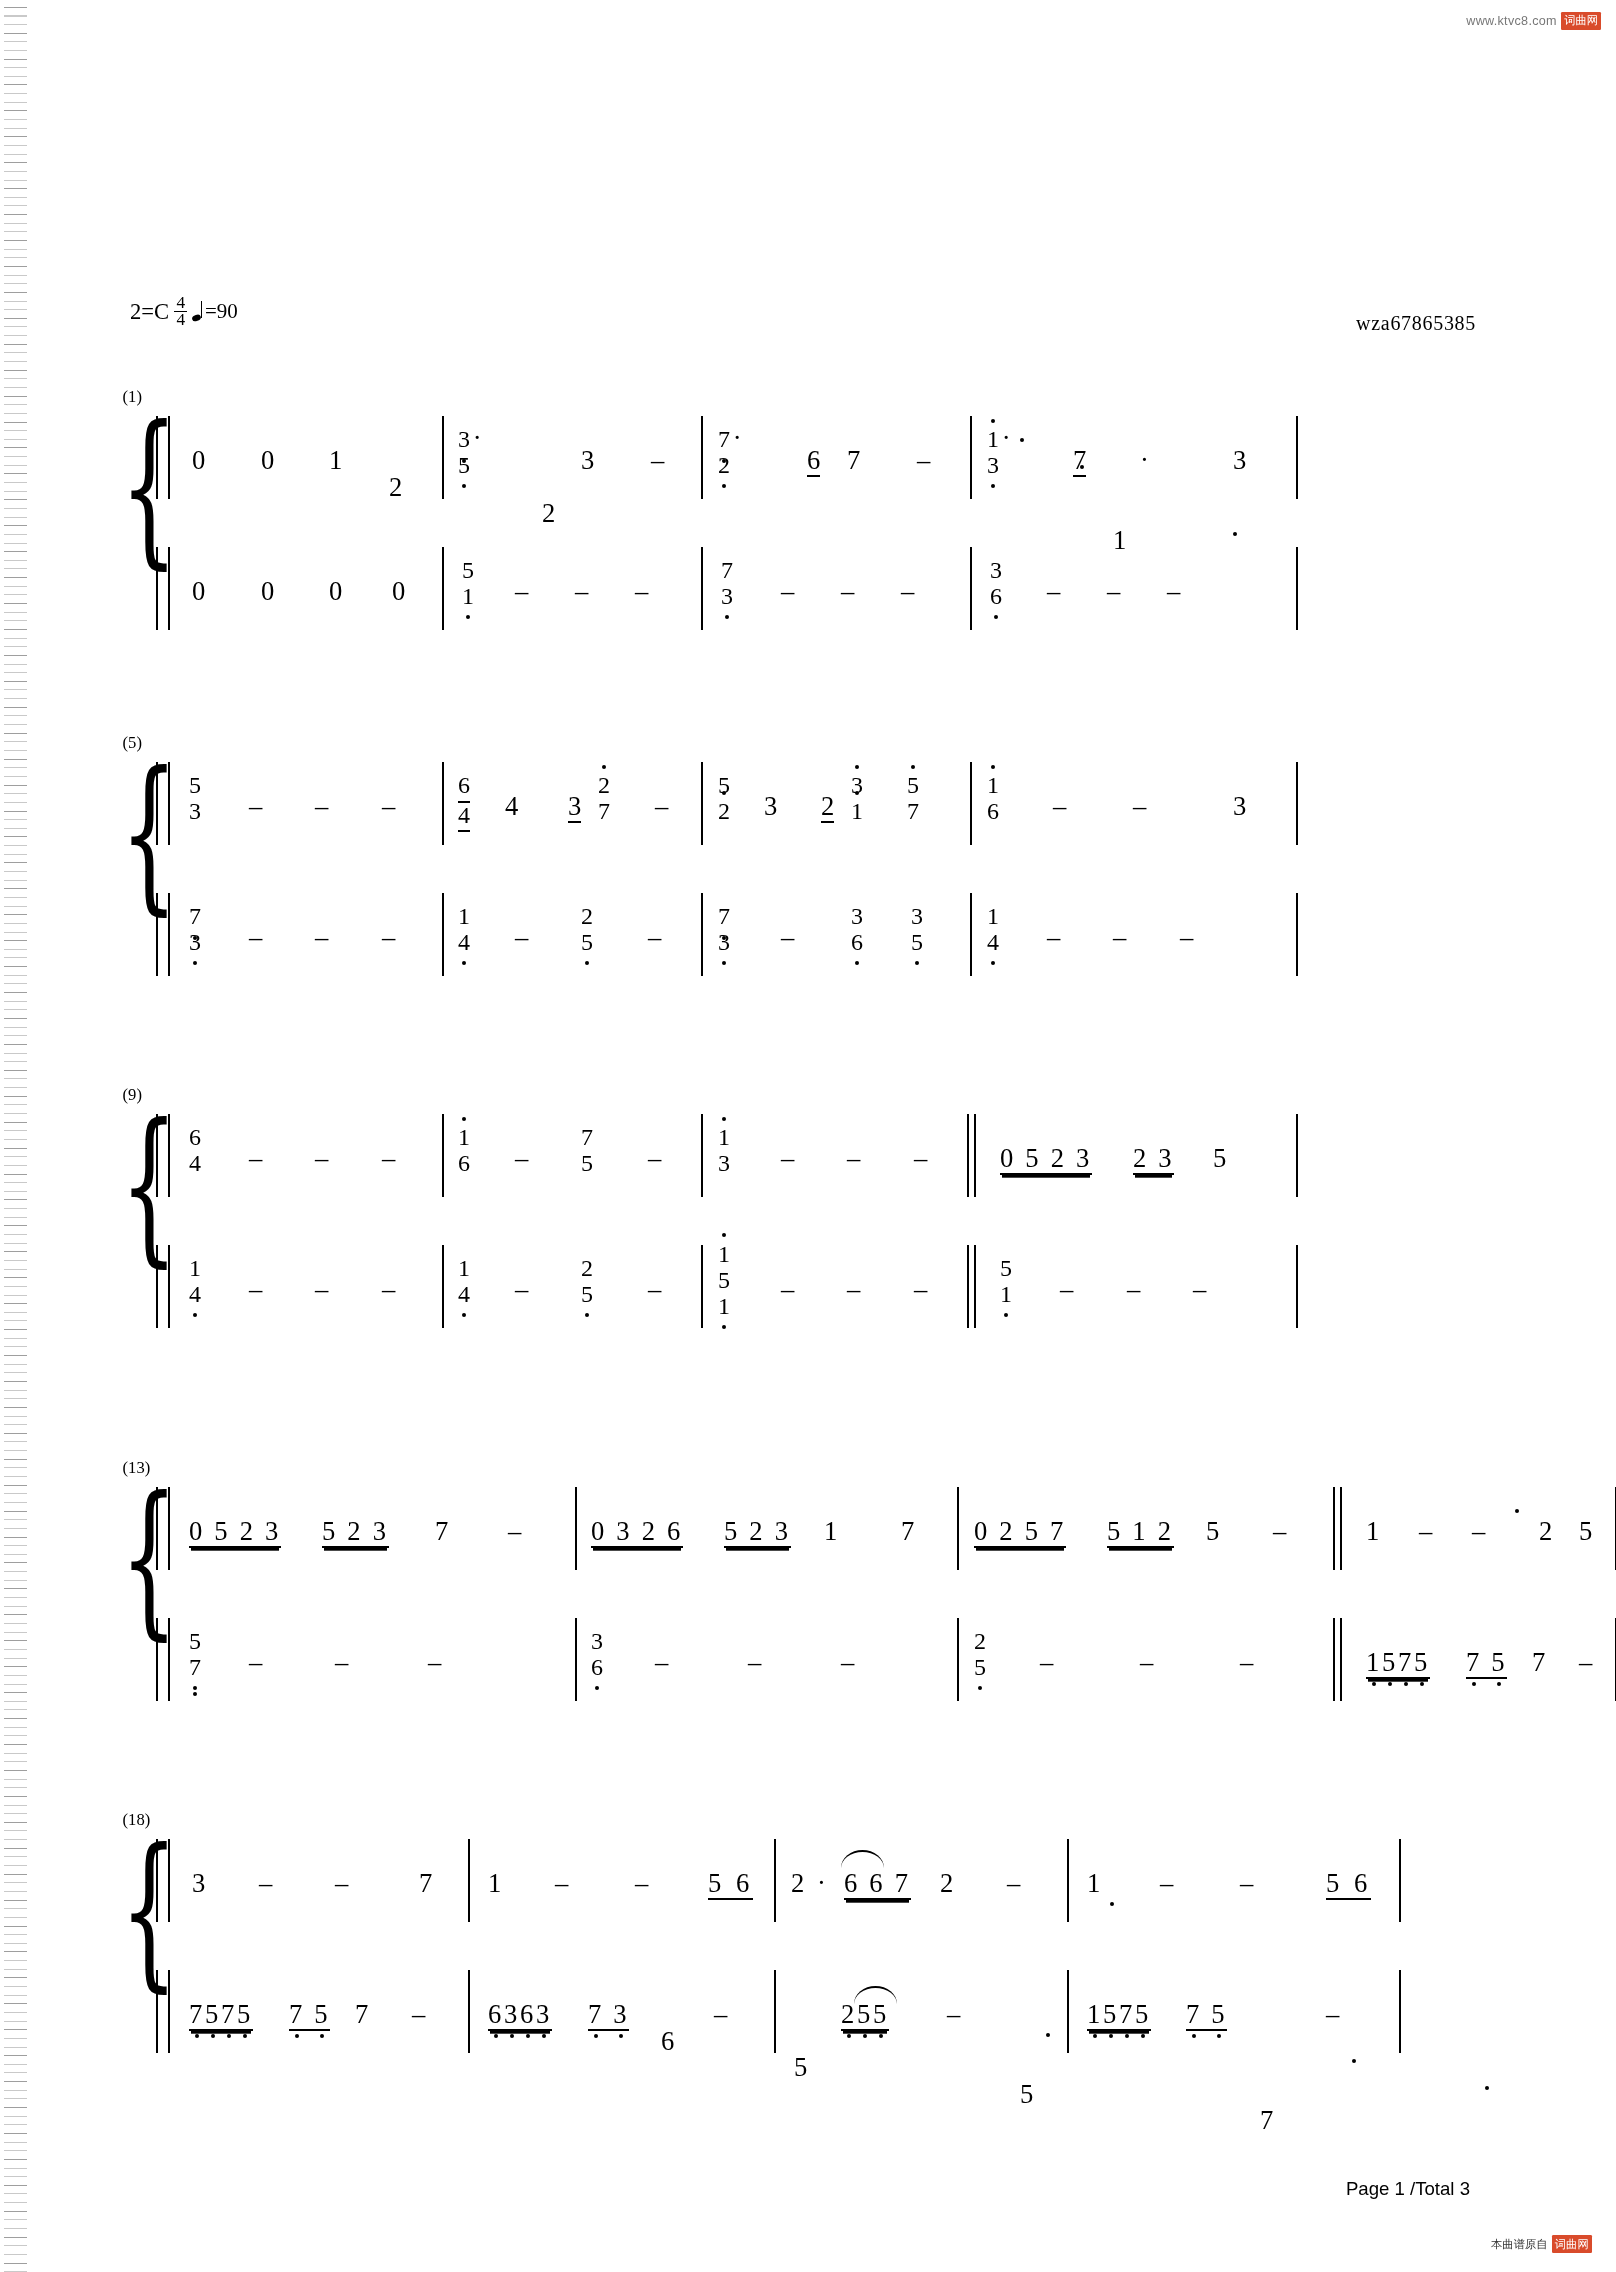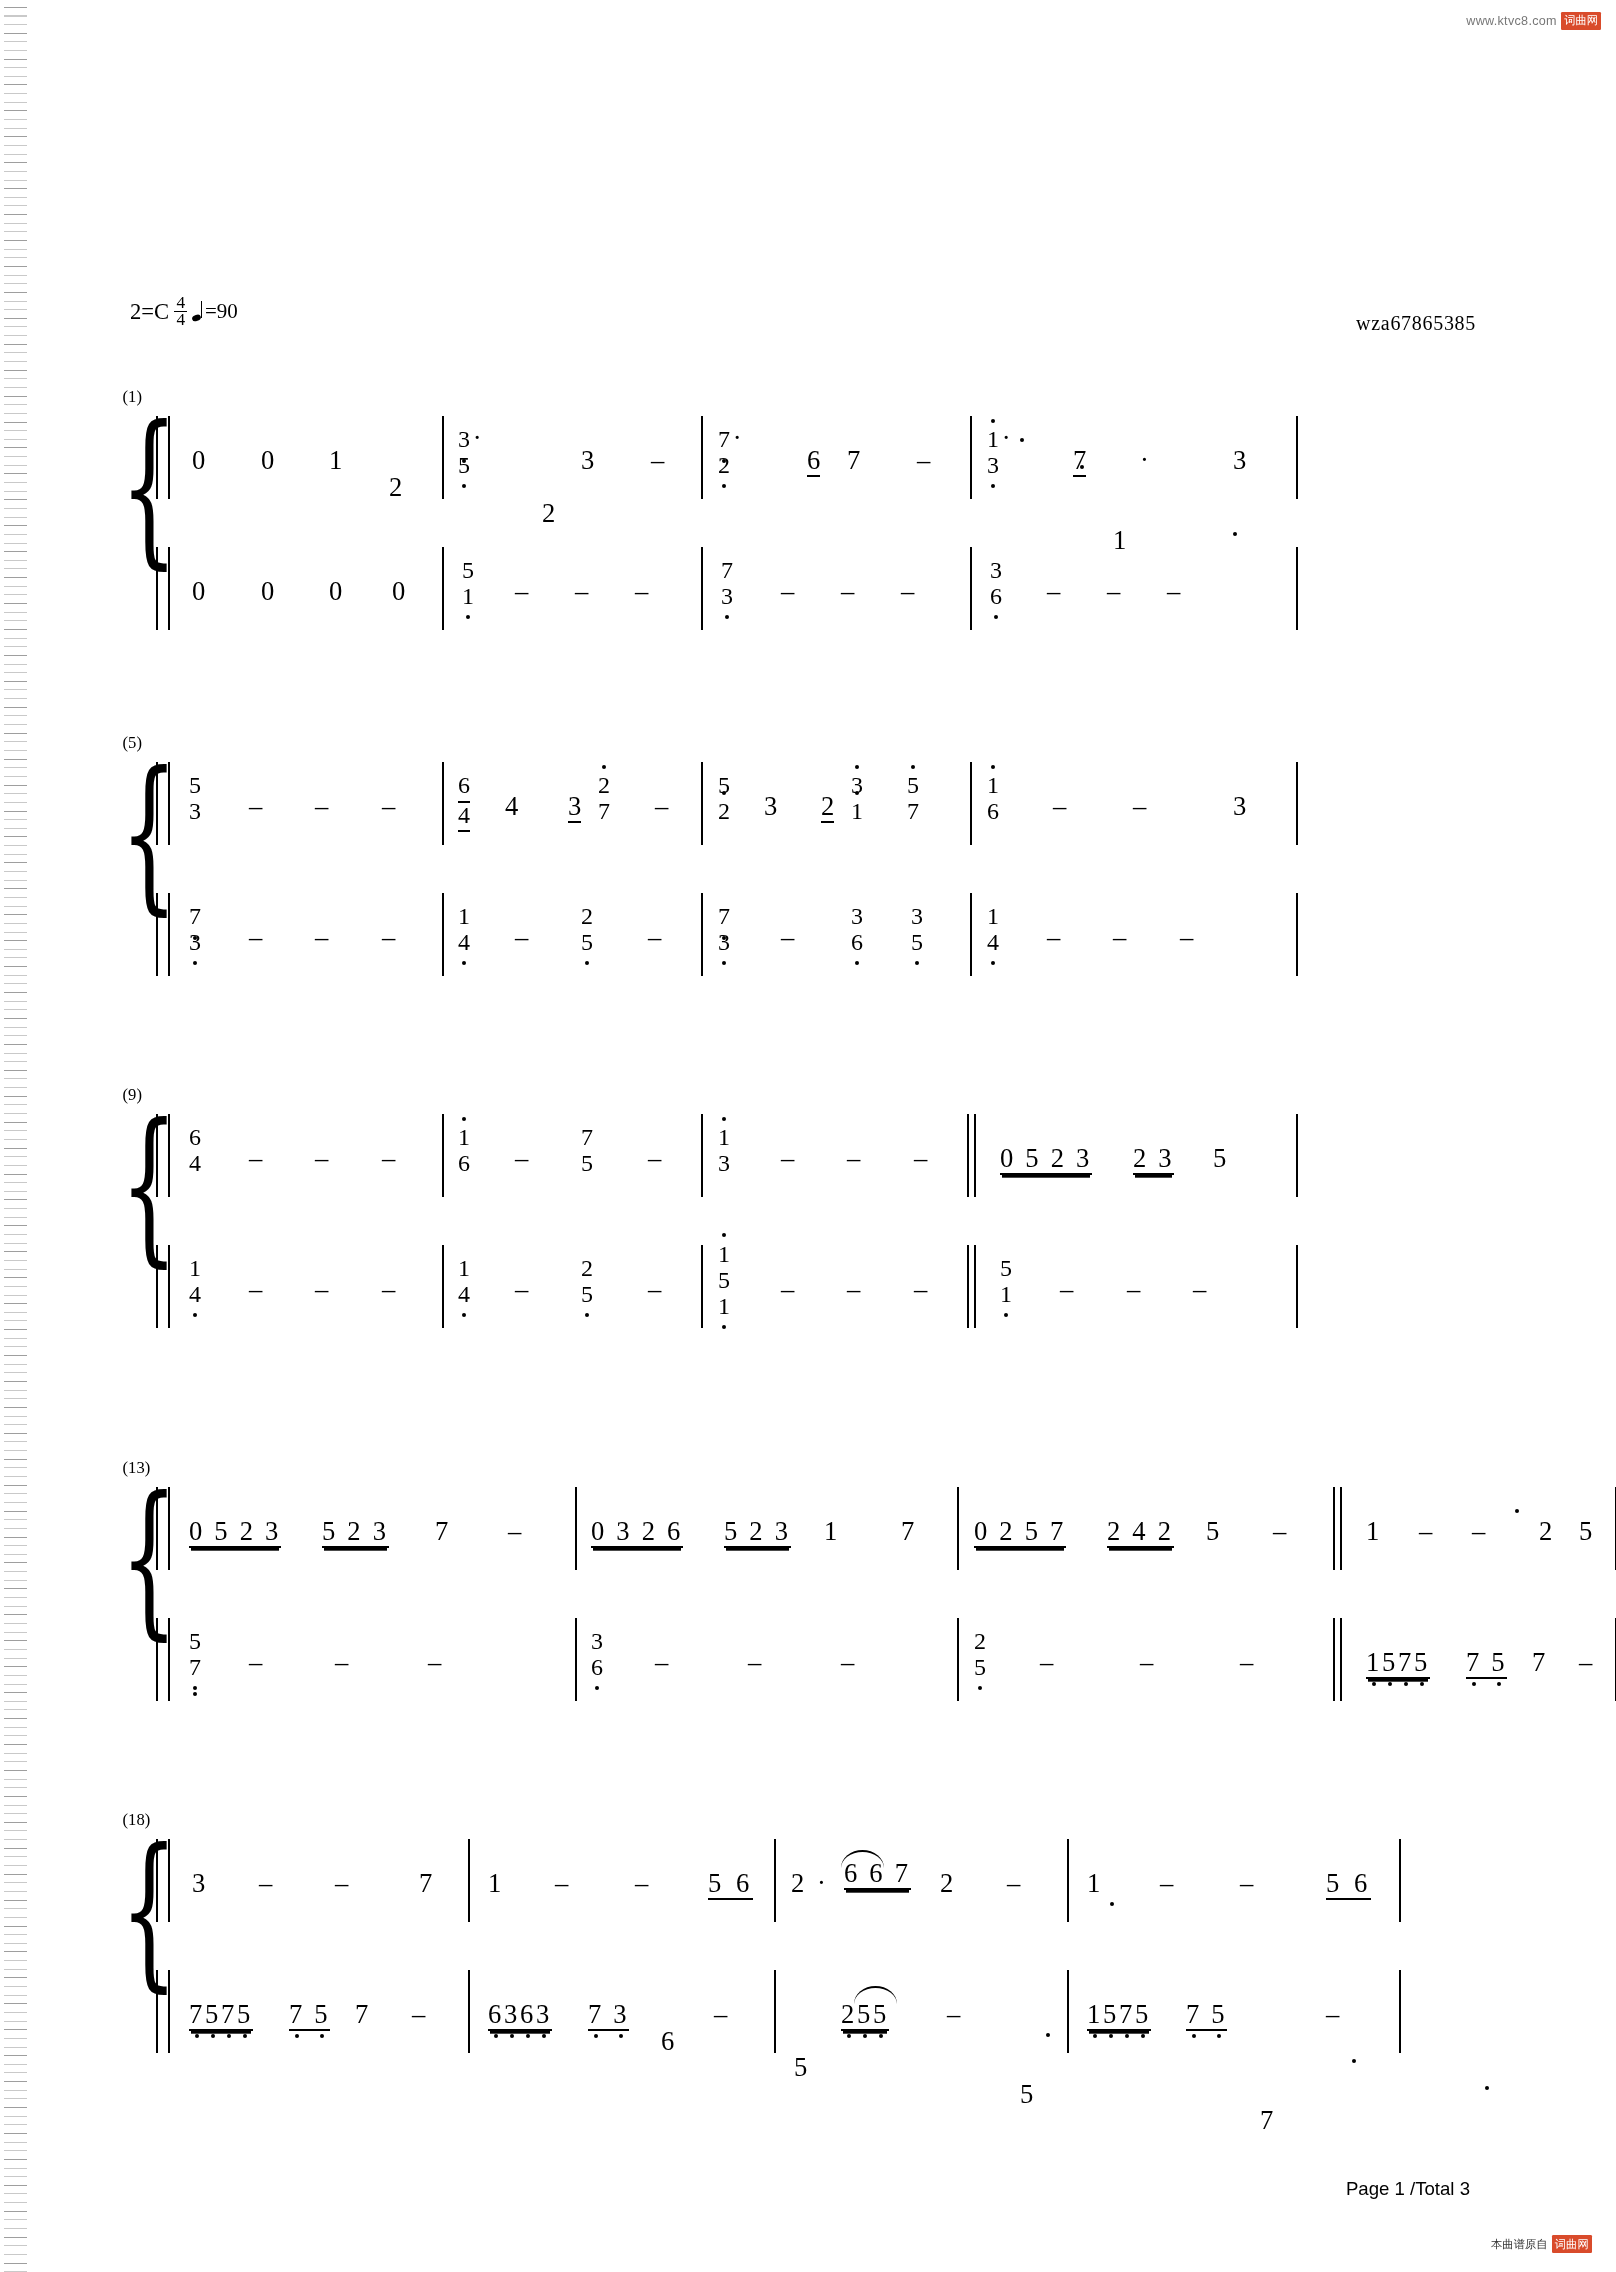--- a/index.html
+++ b/index.html
@@ -874,21 +874,21 @@
       <div class="cell ul2" style="left:206px; top:35px; letter-spacing:2.7px;">5 2 3</div>
       <div class="cell" style="left:319px; top:35px;">7</div>
       <div class="cell dash" style="left:392px; top:35px;">–</div>
       <div class="barline" style="left:459px;"></div>
       <div class="cell ul2" style="left:475px; top:35px; letter-spacing:2.7px;">0 3 2 6</div>
       <div class="cell ul2" style="left:608px; top:35px; letter-spacing:2.7px;">5 2 3</div>
       <div class="cell dotU" style="left:708px; top:35px;">1</div>
       <div class="cell" style="left:785px; top:35px;">7</div>
       <div class="barline" style="left:841px;"></div>
       <div class="cell ul2" style="left:858px; top:35px; letter-spacing:2.7px;">0 2 5 7</div>
-      <div class="cell ul2" style="left:991px; top:35px; letter-spacing:2.7px;">2 4 2</div>
+      <div class="cell ul2" style="left:991px; top:35px; letter-spacing:2.7px;">5 1 2</div>
       <div class="cell" style="left:1090px; top:35px;">5</div>
       <div class="cell dash" style="left:1157px; top:35px;">–</div>
       <div class="dbl" style="left:1217px; width:10.6px;">
         <i style="left:0;"></i>
           <i style="left:6.6px;"></i>
       </div>
       <div class="cell" style="left:1250px; top:35px;">1</div>
       <div class="cell dash" style="left:1303px; top:35px;">–</div>
       <div class="cell dash" style="left:1356px; top:35px;">–</div>
       <div class="cell" style="left:1423px; top:35px;">2</div>
@@ -957,21 +957,21 @@
       <div class="cell dotD" style="left:303px; top:35px;">7</div>
       <div class="barline" style="left:352px;"></div>
       <div class="cell" style="left:372px; top:35px;">1</div>
       <div class="cell dash" style="left:439px; top:35px;">–</div>
       <div class="cell dash" style="left:519px; top:35px;">–</div>
       <div class="cell ul" style="left:592px; top:35px; letter-spacing:4px;">5 6</div>
       <div class="barline" style="left:658px;"></div>
       <div class="cell" style="left:675px; top:35px;">2</div>
       <div class="cell" style="left:701px; top:35px;">·</div>
       <div class="slur" style="left:725px; top:14.6px;"></div>
-      <div class="cell ul2" style="left:728px; top:25px; letter-spacing:2.7px;">6 6 7</div>
+      <div class="cell ul2" style="left:728px; top:35px; letter-spacing:2.7px;">6 6 7</div>
       <div class="cell" style="left:824px; top:35px;">2</div>
       <div class="cell dash" style="left:891px; top:35px;">–</div>
       <div class="barline" style="left:951px;"></div>
       <div class="cell" style="left:971px; top:35px;">1</div>
       <div class="cell dash" style="left:1044px; top:35px;">–</div>
       <div class="cell dash" style="left:1124px; top:35px;">–</div>
       <div class="cell ul" style="left:1210px; top:35px; letter-spacing:4px;">5 6</div>
       <div class="barline" style="left:1283px;"></div>
     </div>
 

